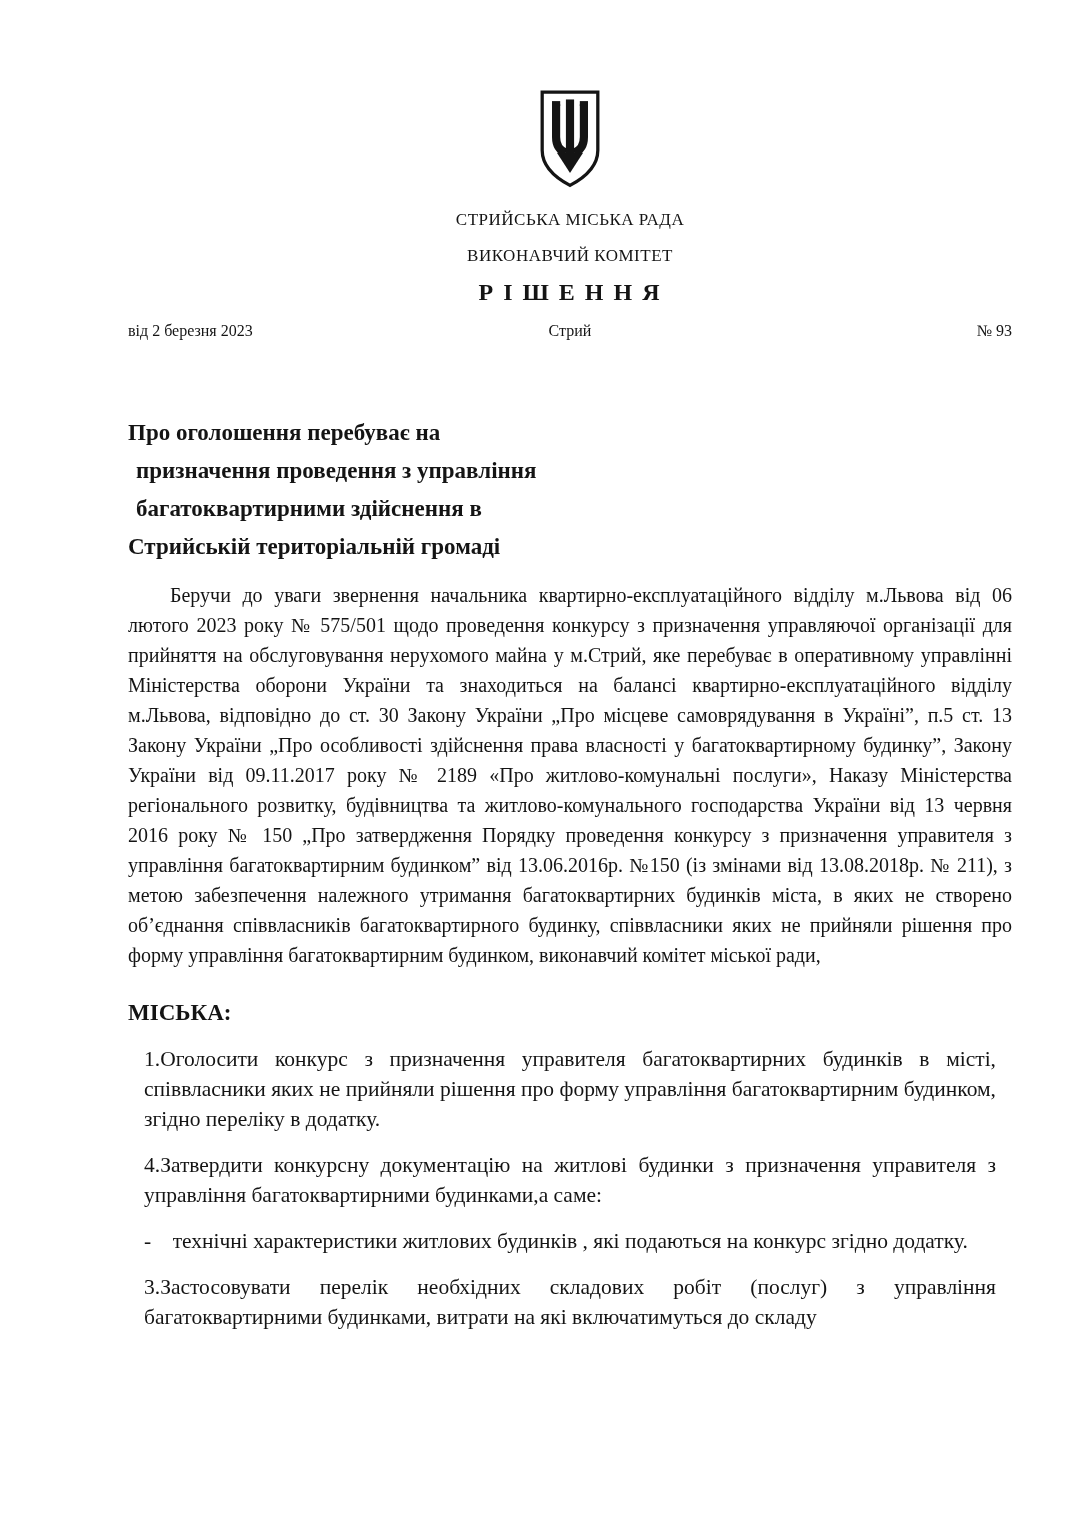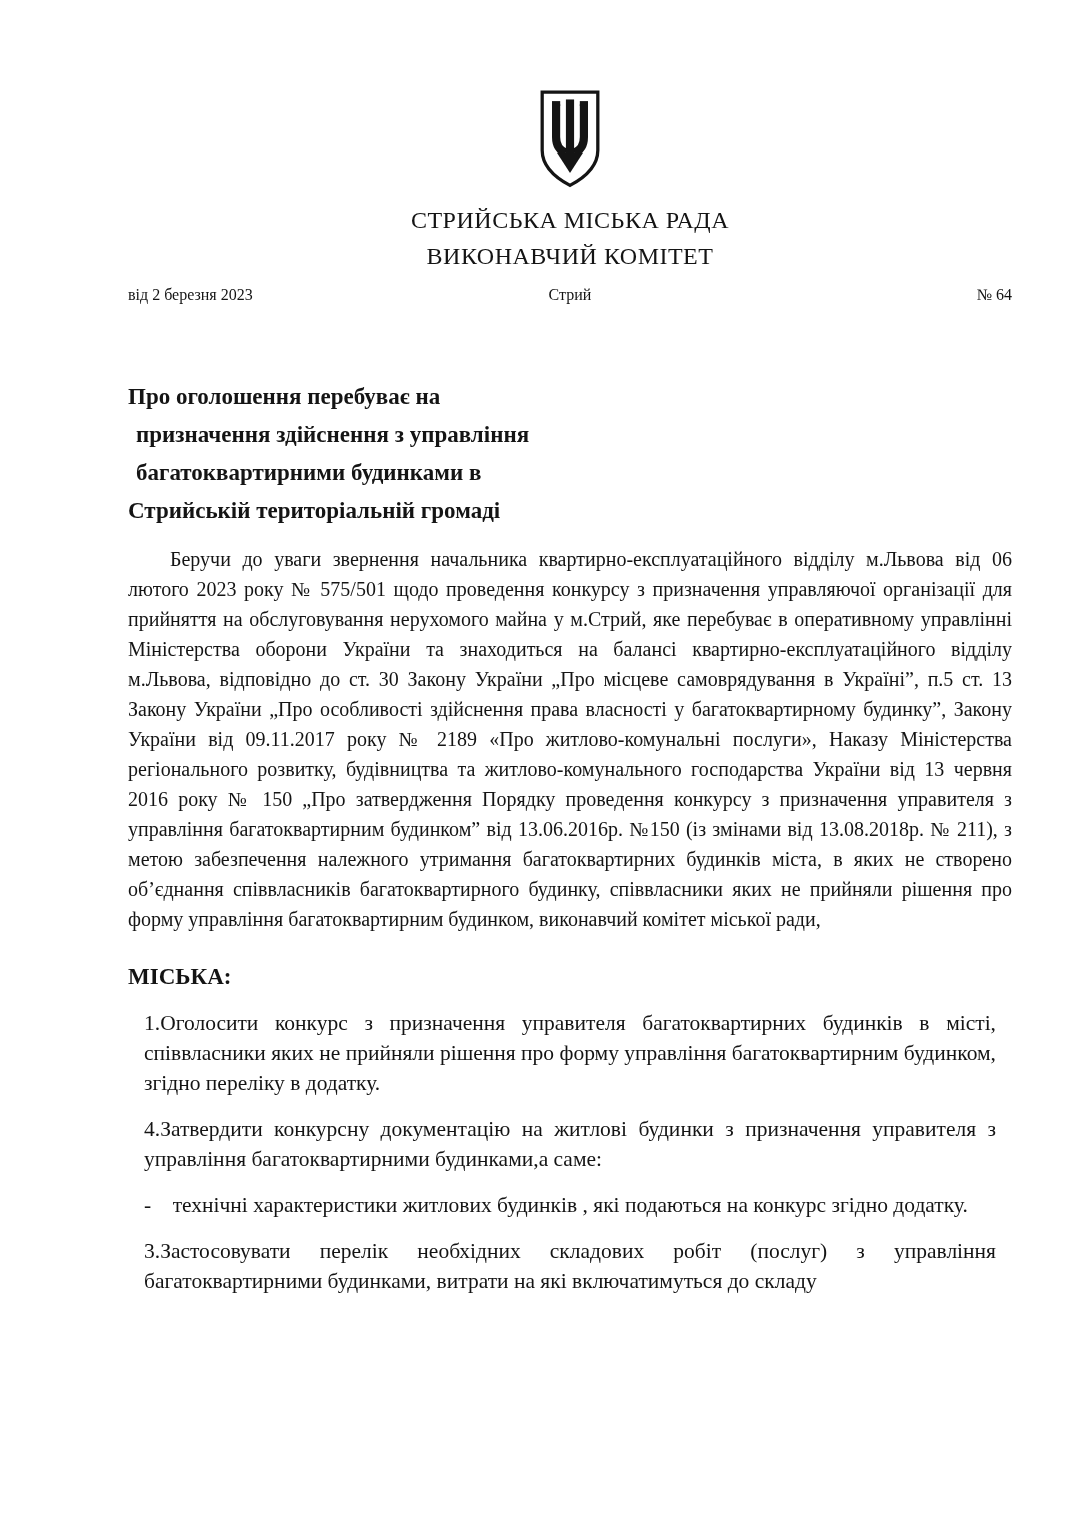--- a/index.html
+++ b/index.html
@@ -20,21 +20,21 @@
   }
   .doc-header {
     text-align: center;
   }
   .emblem {
     display: inline-block;
     line-height: 0;
     margin-bottom: 6px;
   }
   .org-line {
-    font-size: 24px;
+    font-size: 17px;
     line-height: 36px;
     letter-spacing: 0.5px;
   }
   .doc-type {
     font-size: 24px;
     line-height: 36px;
     font-weight: bold;
     letter-spacing: 2px;
   }
   .meta-row {
@@ -91,32 +91,33 @@
           <path d="M50 14 V84" stroke-width="10"></path>
           <path d="M28 19 H38" stroke-width="6"></path>
           <path d="M62 19 H72" stroke-width="6"></path>
         </g>
         <path d="M34 79 H66 L50 104 Z" fill="#141414"></path>
       </svg>
     </span>
 
     <div class="org-line">СТРИЙСЬКА МІСЬКА РАДА</div>
     <div class="org-line">ВИКОНАВЧИЙ КОМІТЕТ</div>
+    <div class="doc-type">Р І Ш Е Н Н Я</div>
 
     <div class="meta-row">
       <span class="m-left">від 2 березня 2023</span>
       <span class="m-center">Стрий</span>
-      <span class="m-right">№ 64</span>
+      <span class="m-right">№ 93</span>
     </div>
   </header>
 
   <section class="title-block">
     <div class="t-line">Про оголошення перебуває на</div>
-    <div class="t-line">призначення здійснення з управління</div>
-    <div class="t-line">багатоквартирними будинками в</div>
+    <div class="t-line">призначення проведення з управління</div>
+    <div class="t-line">багатоквартирними здійснення в</div>
     <div class="t-line">Стрийській територіальній громаді</div>
   </section>
 
   <p class="preamble">Беручи до уваги звернення начальника квартирно-експлуатаційного відділу м.Львова від 06 лютого 2023 року № 575/501 щодо проведення конкурсу з призначення управляючої організації для прийняття на обслуговування нерухомого майна у м.Стрий, яке перебуває в оперативному управлінні Міністерства оборони України та знаходиться на балансі квартирно-експлуатаційного відділу м.Львова, відповідно до ст. 30 Закону України „Про місцеве самоврядування в Україні”, п.5 ст. 13 Закону України „Про особливості здійснення права власності у багатоквартирному будинку”, Закону України від 09.11.2017 року № 2189 «Про житлово-комунальні послуги», Наказу Міністерства регіонального розвитку, будівництва та житлово-комунального господарства України від 13 червня 2016 року № 150 „Про затвердження Порядку проведення конкурсу з призначення управителя з управління багатоквартирним будинком” від 13.06.2016р. №150 (із змінами від 13.08.2018р. № 211), з метою забезпечення належного утримання багатоквартирних будинків міста, в яких не створено об’єднання співвласників багатоквартирного будинку, співвласники яких не прийняли рішення про форму управління багатоквартирним будинком, виконавчий комітет міської ради,</p>
 
   <h2 class="resolved-heading">МІСЬКА:</h2>
 
   <div class="items">
     <p>1.Оголосити конкурс з призначення управителя багатоквартирних будинків в місті, співвласники яких не прийняли рішення про форму управління багатоквартирним будинком, згідно переліку в додатку.</p>
     <p>4.Затвердити конкурсну документацію на житлові будинки з призначення управителя з управління багатоквартирними будинками,а саме:</p>

